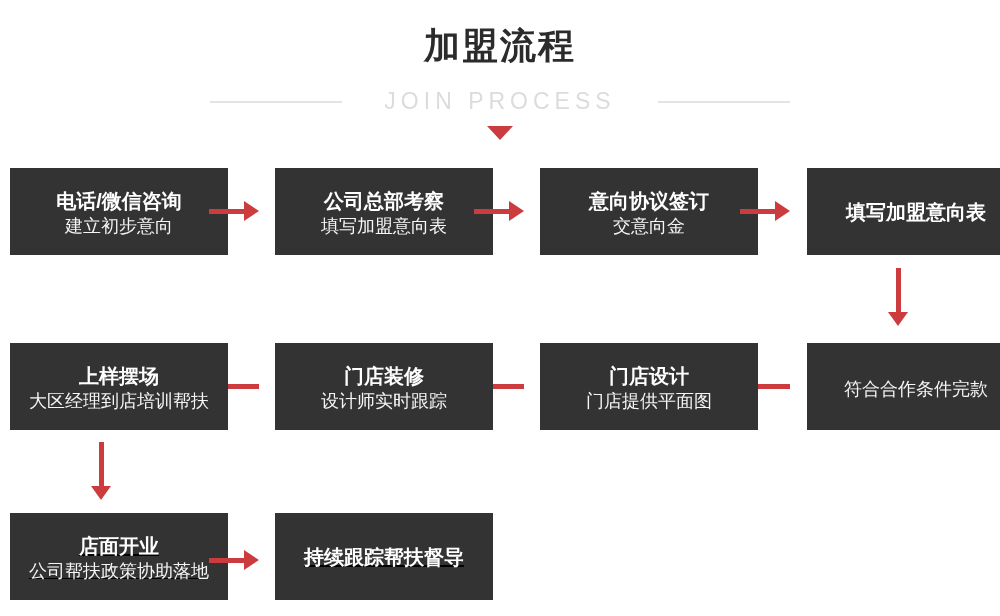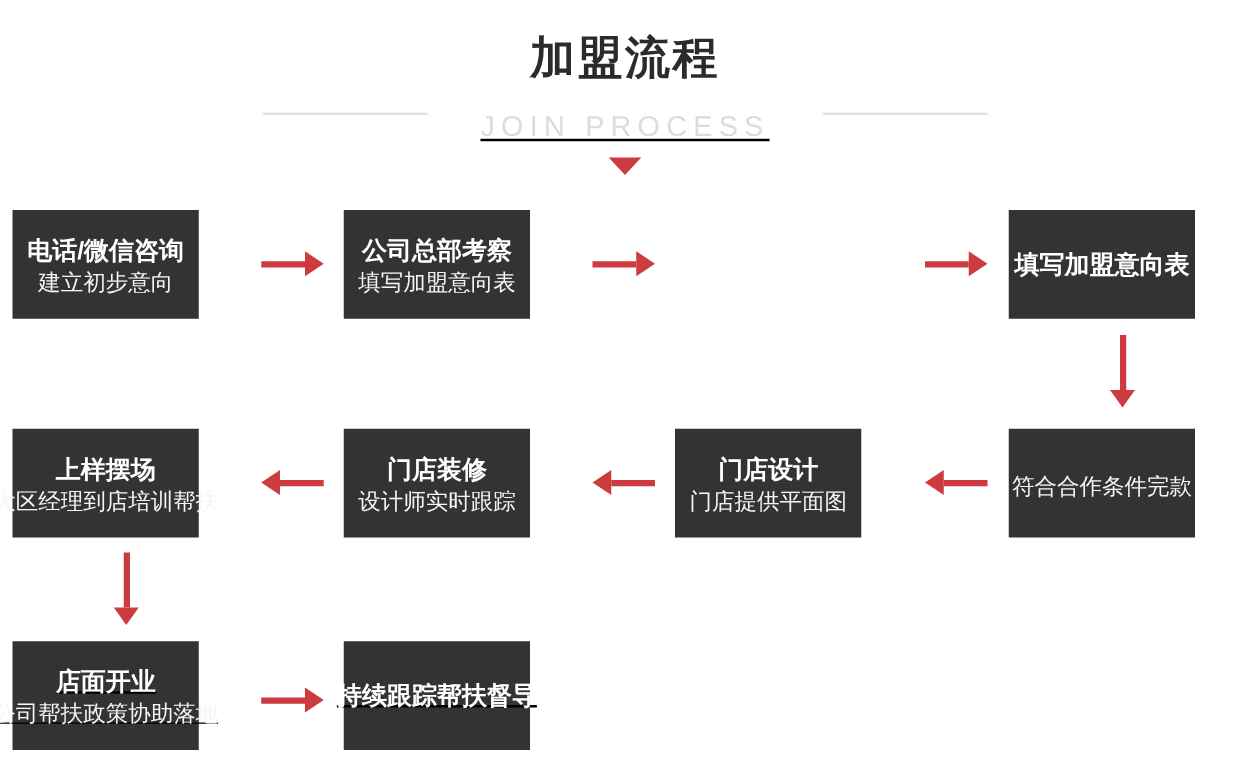--- a/index.html
+++ b/index.html
@@ -28,24 +28,23 @@
     font-weight: 800;
     color: #2b2b2b;
     letter-spacing: 2px;
   }
   .subtitle-row {
     position: absolute;
     top: 90px;
     left: 0;
     width: 100%;
     display: flex;
-    align-items: flex-start;
+    align-items: center;
     justify-content: center;
     gap: 42px;
-    text-decoration: underline;
   }
   .subtitle-line {
     width: 132px;
     height: 2px;
     background: #e4e4e4;
   }
   .page-subtitle {
     font-size: 23px;
     line-height: 23px;
     color: #dcdcdc;
@@ -60,21 +59,21 @@
     width: 0;
     height: 0;
     border-left: 13px solid transparent;
     border-right: 13px solid transparent;
     border-top: 14px solid var(--red);
   }
 
   
   .step {
     position: absolute;
-    width: 149px;
+    width: 218px;
     height: 87px;
     background: #333333;
     display: flex;
     flex-direction: column;
     align-items: center;
     justify-content: center;
     text-align: center;
     box-sizing: border-box;
     padding: 4px 6px;
   }
@@ -168,20 +167,24 @@
       <div class="head"></div>
     </div>
   <div class="step c1 r0">
     <div class="step-title">公司总部考察</div>
     <div class="step-sub">填写加盟意向表</div>
   </div>
   <div class="h-arrow right ha-g1 ha-r0">
       <div class="shaft"></div>
       <div class="head"></div>
     </div>
+  <div class="step c2 r0">
+    <div class="step-title">意向协议签订</div>
+    <div class="step-sub">交意向金</div>
+  </div>
   <div class="h-arrow right ha-g2 ha-r0">
       <div class="shaft"></div>
       <div class="head"></div>
     </div>
   <div class="step c3 r0">
     <div class="step-title">填写加盟意向表</div>
   </div>
 
   <div class="v-arrow va-right">
       <div class="shaft"></div>

